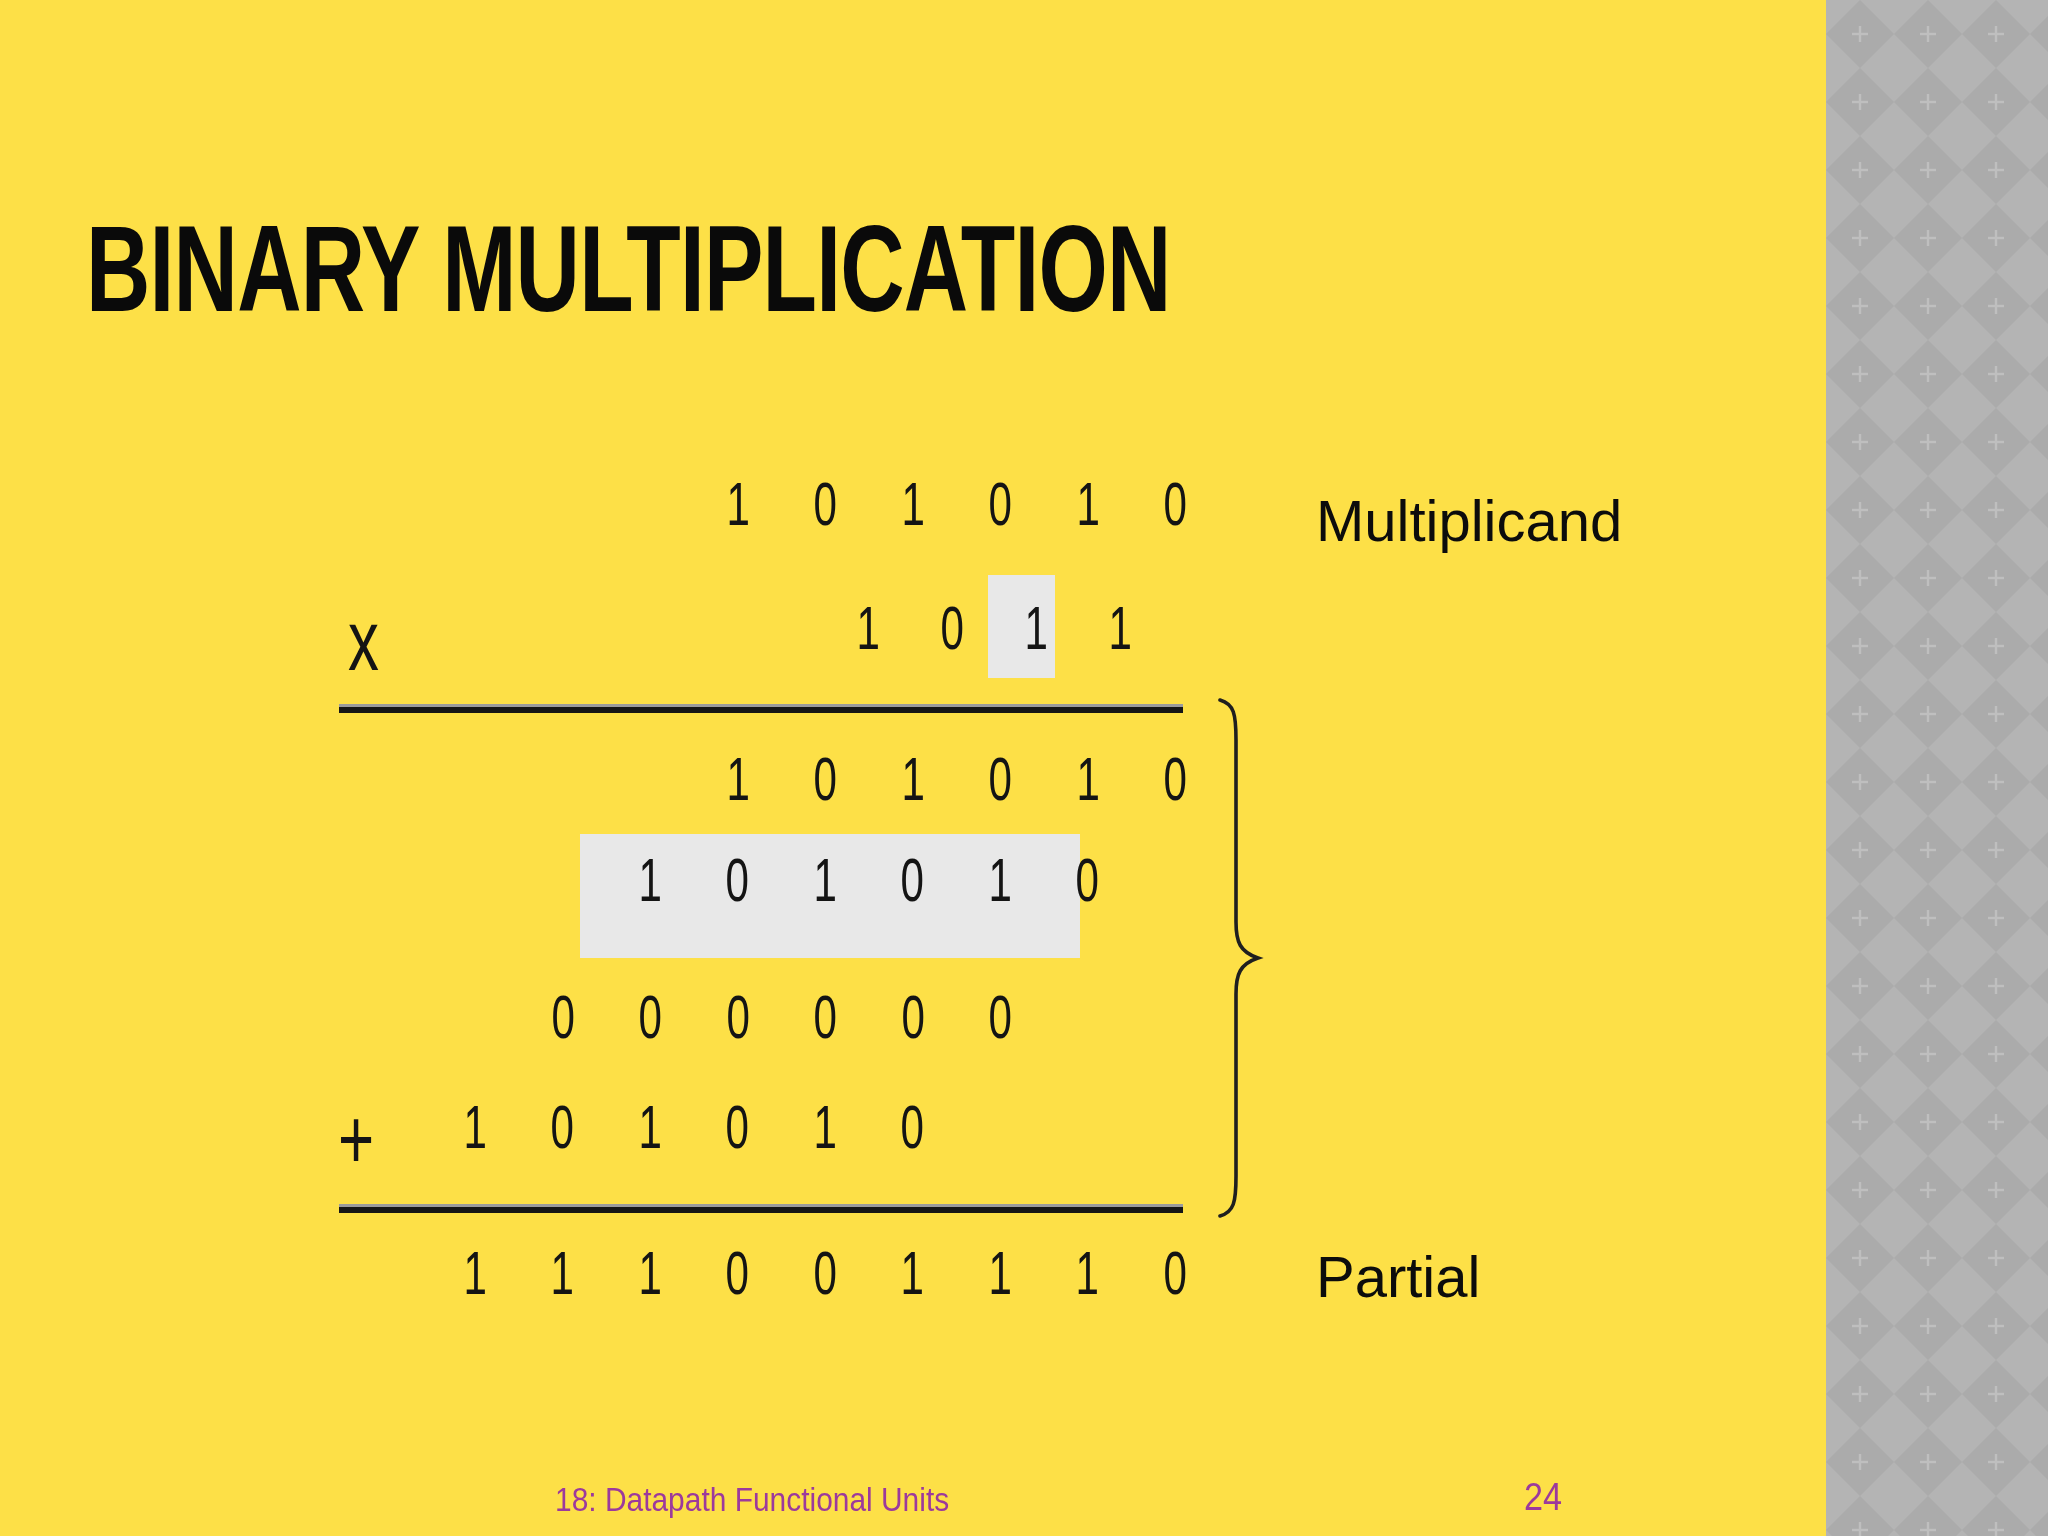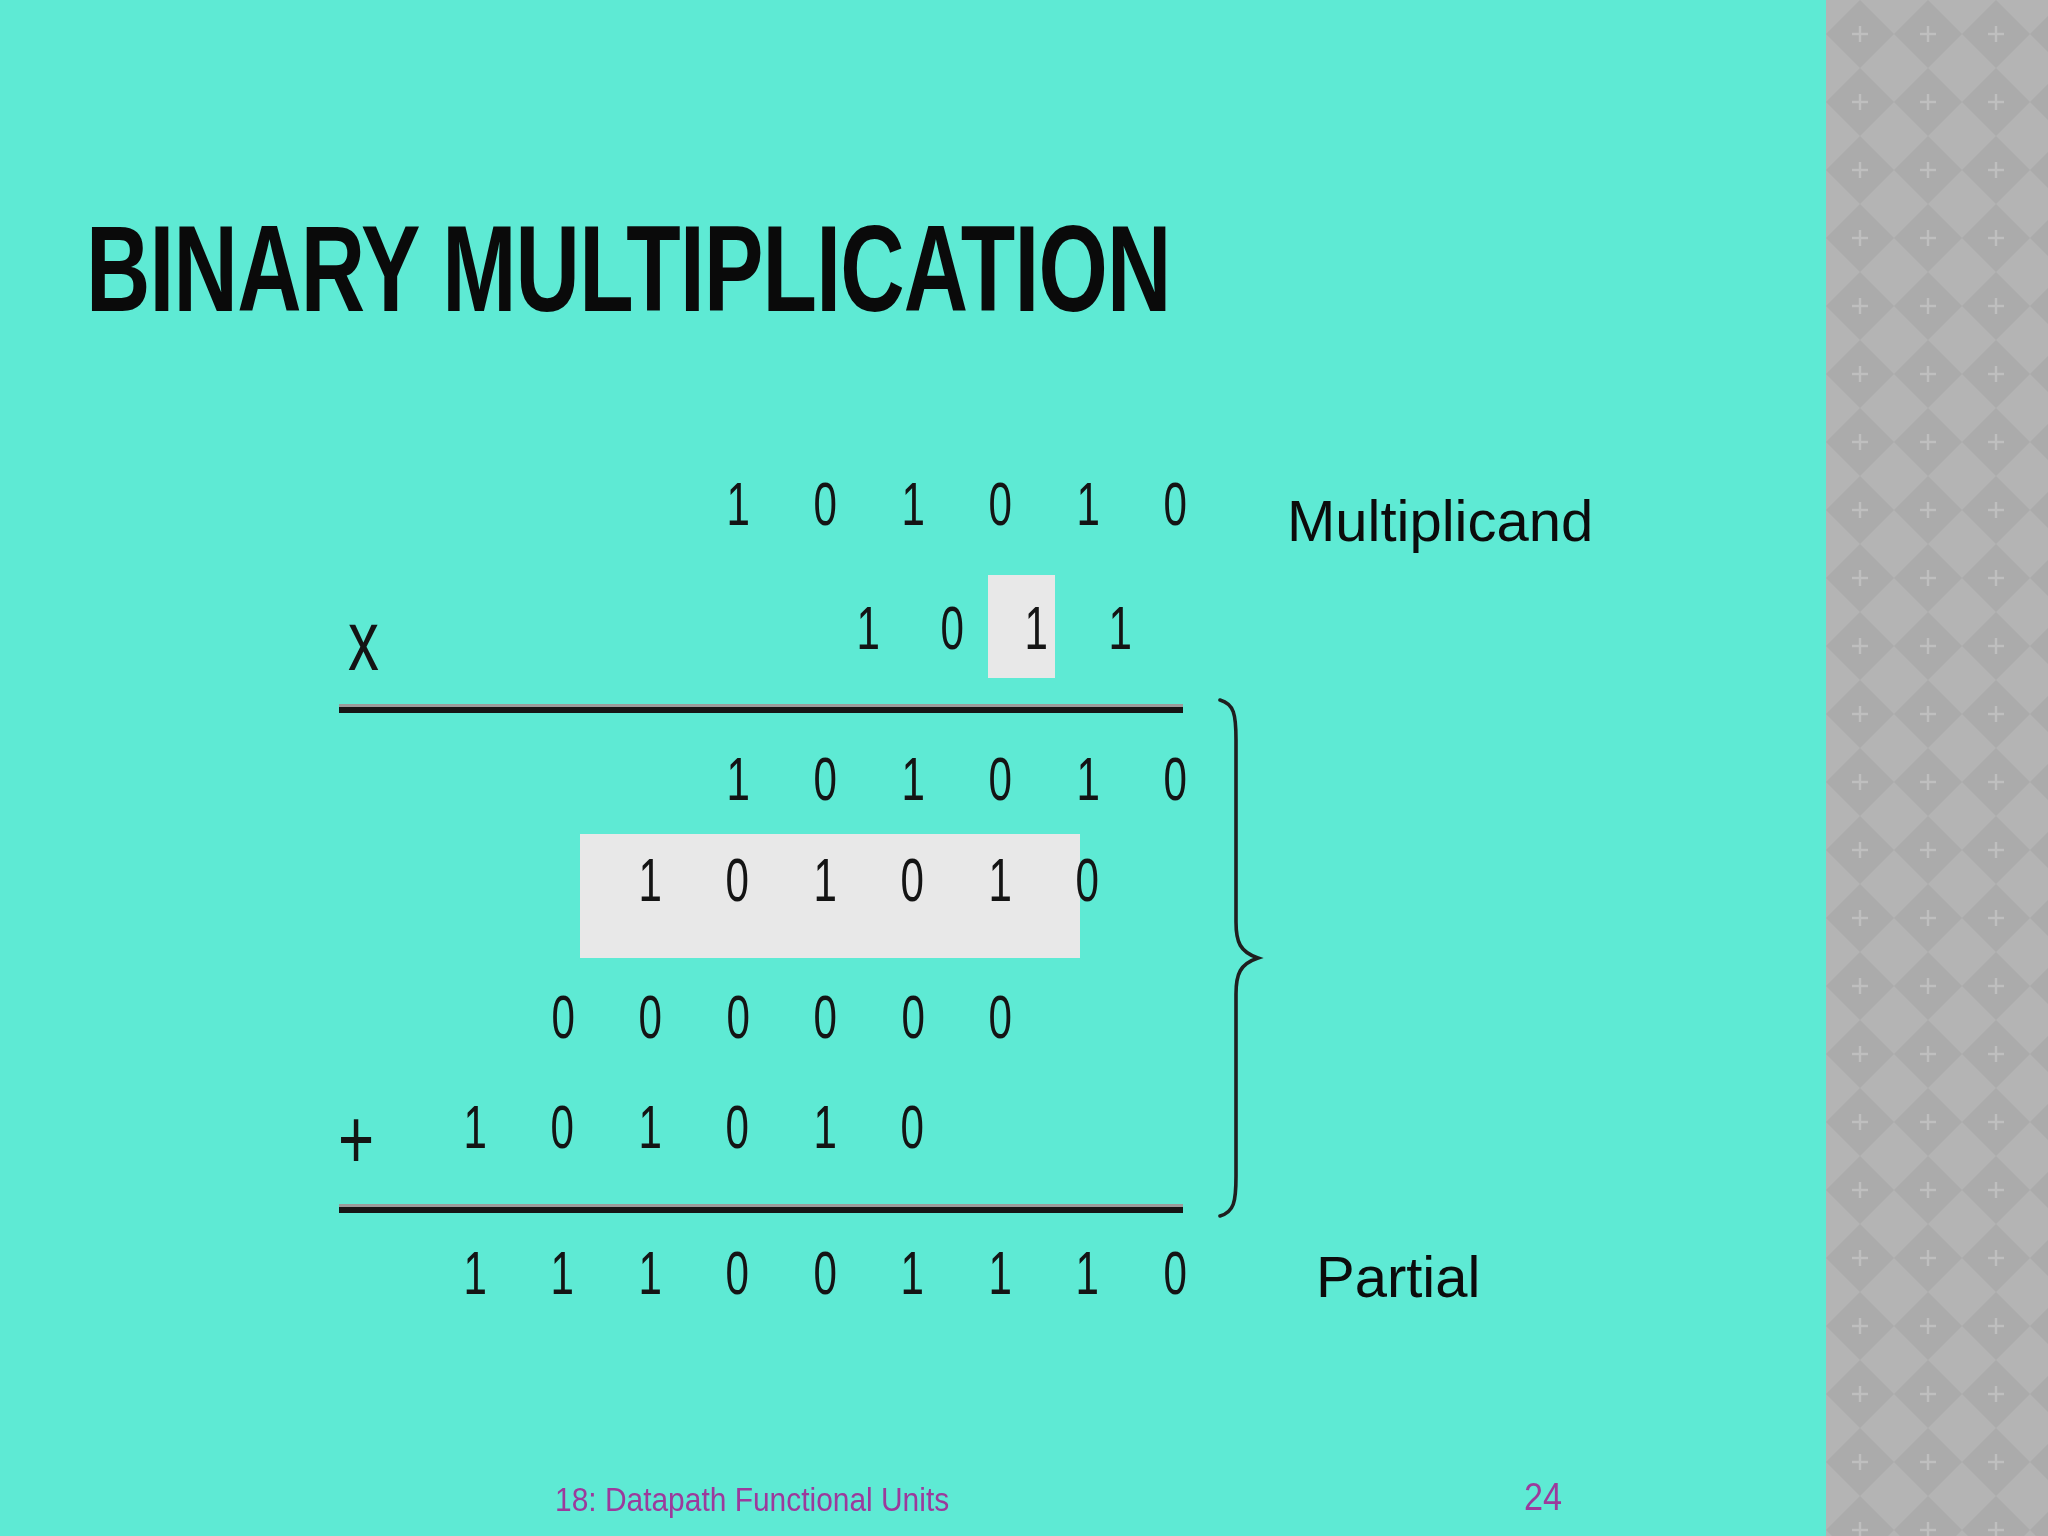--- a/index.html
+++ b/index.html
@@ -1,18 +1,18 @@
 <!DOCTYPE html>
 <html style="--footer-text: #9c3a9c; --highlight: #e8e8e8; --digit: #141414; --label: #0c0c0c; --rule-dark: #161616; --rule-light: #9b9b9b; --strip-base: #b4b4b4; --strip-diamond: #ababab; --strip-cross: #bfbfbf;"><head>
 <meta charset="utf-8">
 <style>
   html,body{margin:0;padding:0;background:#ffffff;}
   body{width:2048px;height:1536px;overflow:hidden;
        font-family:"Liberation Sans", sans-serif;}
-  .slide{position:relative;width:2048px;height:1536px;background:#5eead4;overflow:hidden;}
+  .slide{position:relative;width:2048px;height:1536px;background:#fde047;overflow:hidden;}
 
   
   .strip{position:absolute;top:0;right:0;}
 
   
   .title{position:absolute;left:86px;top:208px;margin:0;
          font-size:122px;font-weight:700;line-height:1;letter-spacing:-1px;
          color:#0a0a0a;white-space:nowrap;
          transform:scaleX(.73);transform-origin:left top;}
 
@@ -44,21 +44,21 @@
 
   .rule{position:absolute;left:339px;width:844px;height:9px;z-index:2;
         background:linear-gradient(180deg,var(--rule-light,#9b9b9b) 0 3px,var(--rule-dark,#161616) 3px);}
   #line1{top:704px;}
   #line2{top:1204px;}
 
   #brace{position:absolute;left:1214px;top:696px;z-index:2;}
 
   .lbl{position:absolute;z-index:2;font-size:58px;line-height:1;color:var(--label,#0c0c0c);
        white-space:nowrap;}
-  #lbl-multiplicand{left:1287px;top:492px;text-align:right;}
+  #lbl-multiplicand{left:1316px;top:492px;text-align:right;}
   #lbl-multiplier  {left:1316px;top:614px;}
   #lbl-partial     {left:1316px;top:962px;}
   #lbl-result      {left:1316px;top:1248px;}
 
   
   .footer{position:absolute;left:0;top:0;width:2048px;height:1536px;z-index:3;margin-left:32px;}
   #footer-lesson{position:absolute;left:523px;top:1482px;font-size:34px;line-height:1;
                  color:var(--footer-text,#9c3a9c);white-space:nowrap;
                  transform:scaleX(.88);transform-origin:left top;}
   #footer-page{position:absolute;left:1492px;top:1478px;font-size:38px;line-height:1;

